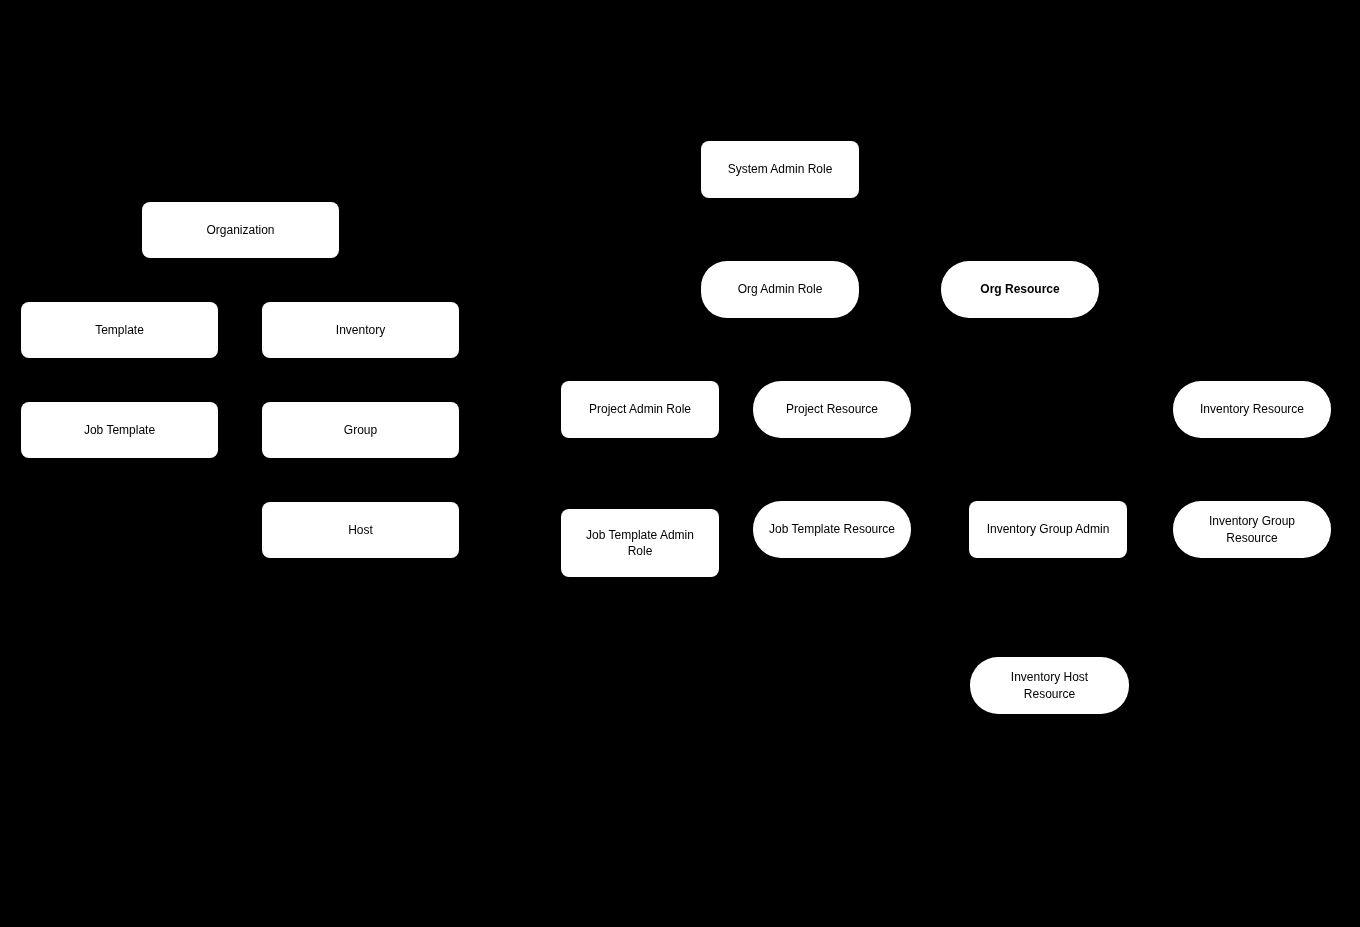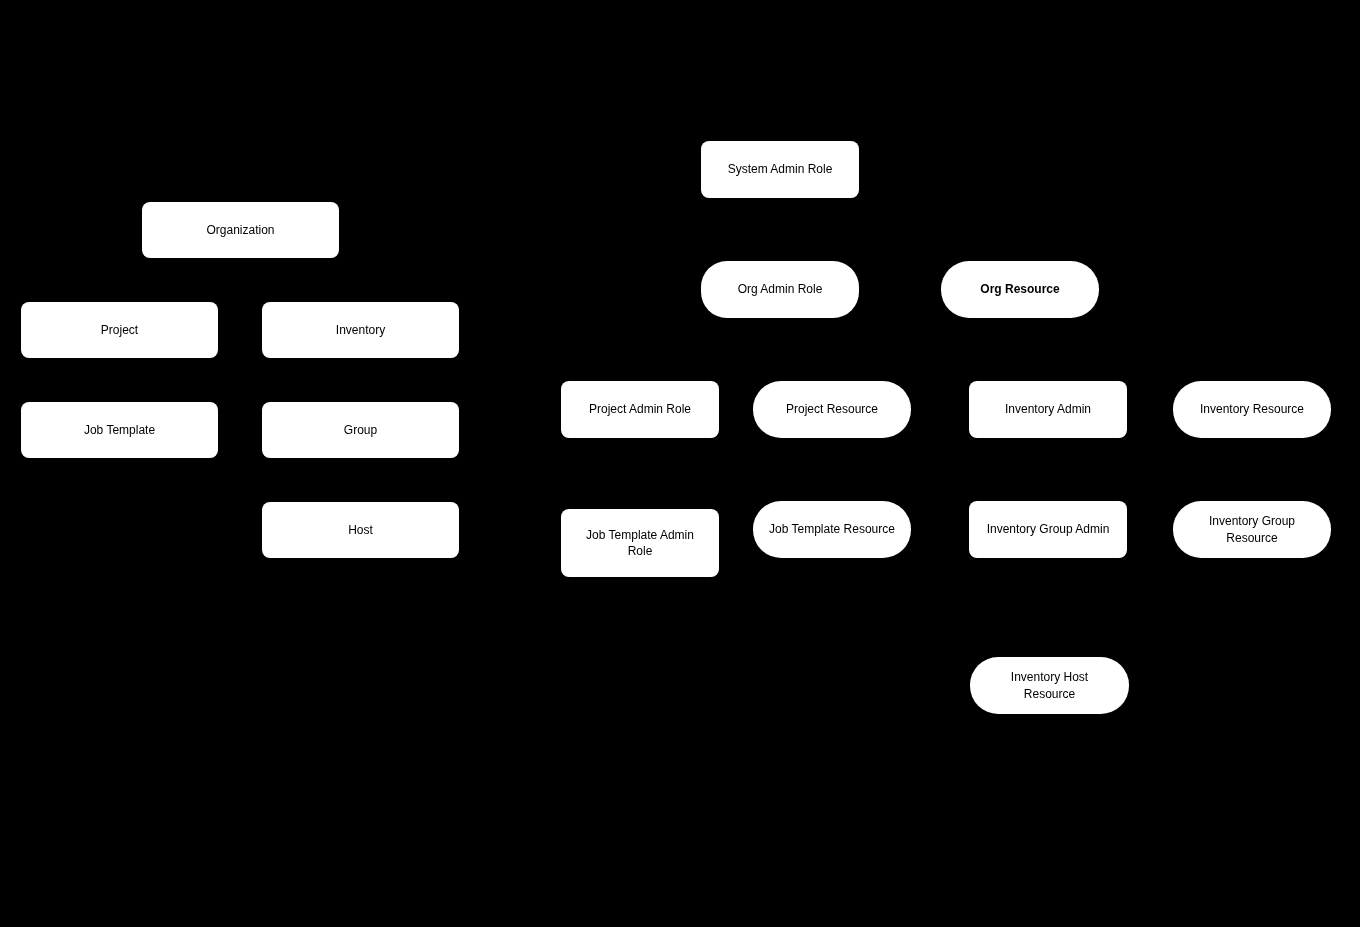--- a/index.html
+++ b/index.html
@@ -38,21 +38,21 @@
 </style>
 </head>
 <body>
 
 <div class="canvas">
 
   <div class="node rect" style="left:142px; top:202px; width:197px; height:56px;">
     <span>Organization</span>
   </div>
   <div class="node rect" style="left:21px; top:302px; width:197px; height:56px;">
-    <span>Project</span>
+    <span>Template</span>
   </div>
   <div class="node rect" style="left:262px; top:302px; width:197px; height:56px;">
     <span>Inventory</span>
   </div>
   <div class="node rect" style="left:21px; top:402px; width:197px; height:56px;">
     <span>Job Template</span>
   </div>
   <div class="node rect" style="left:262px; top:402px; width:197px; height:56px;">
     <span>Group</span>
   </div>
@@ -69,23 +69,20 @@
   <div class="node stadium" style="left:941px; top:261px; width:158px; height:57px;font-weight:bold;">
     <span>Org Resource</span>
   </div>
 
   <div class="node rect" style="left:561px; top:381px; width:158px; height:57px;">
     <span>Project Admin Role</span>
   </div>
   <div class="node stadium" style="left:753px; top:381px; width:158px; height:57px;">
     <span>Project Resource</span>
   </div>
-  <div class="node rect" style="left:969px; top:381px; width:158px; height:57px;">
-    <span>Inventory Admin</span>
-  </div>
   <div class="node stadium" style="left:1173px; top:381px; width:158px; height:57px;">
     <span>Inventory Resource</span>
   </div>
 
   <div class="node rect" style="left:561px; top:501px; width:158px; height:68px;margin-top:8px;">
     <span>Job Template Admin Role</span>
   </div>
   <div class="node stadium" style="left:753px; top:501px; width:158px; height:57px;">
     <span>Job Template Resource</span>
   </div>

